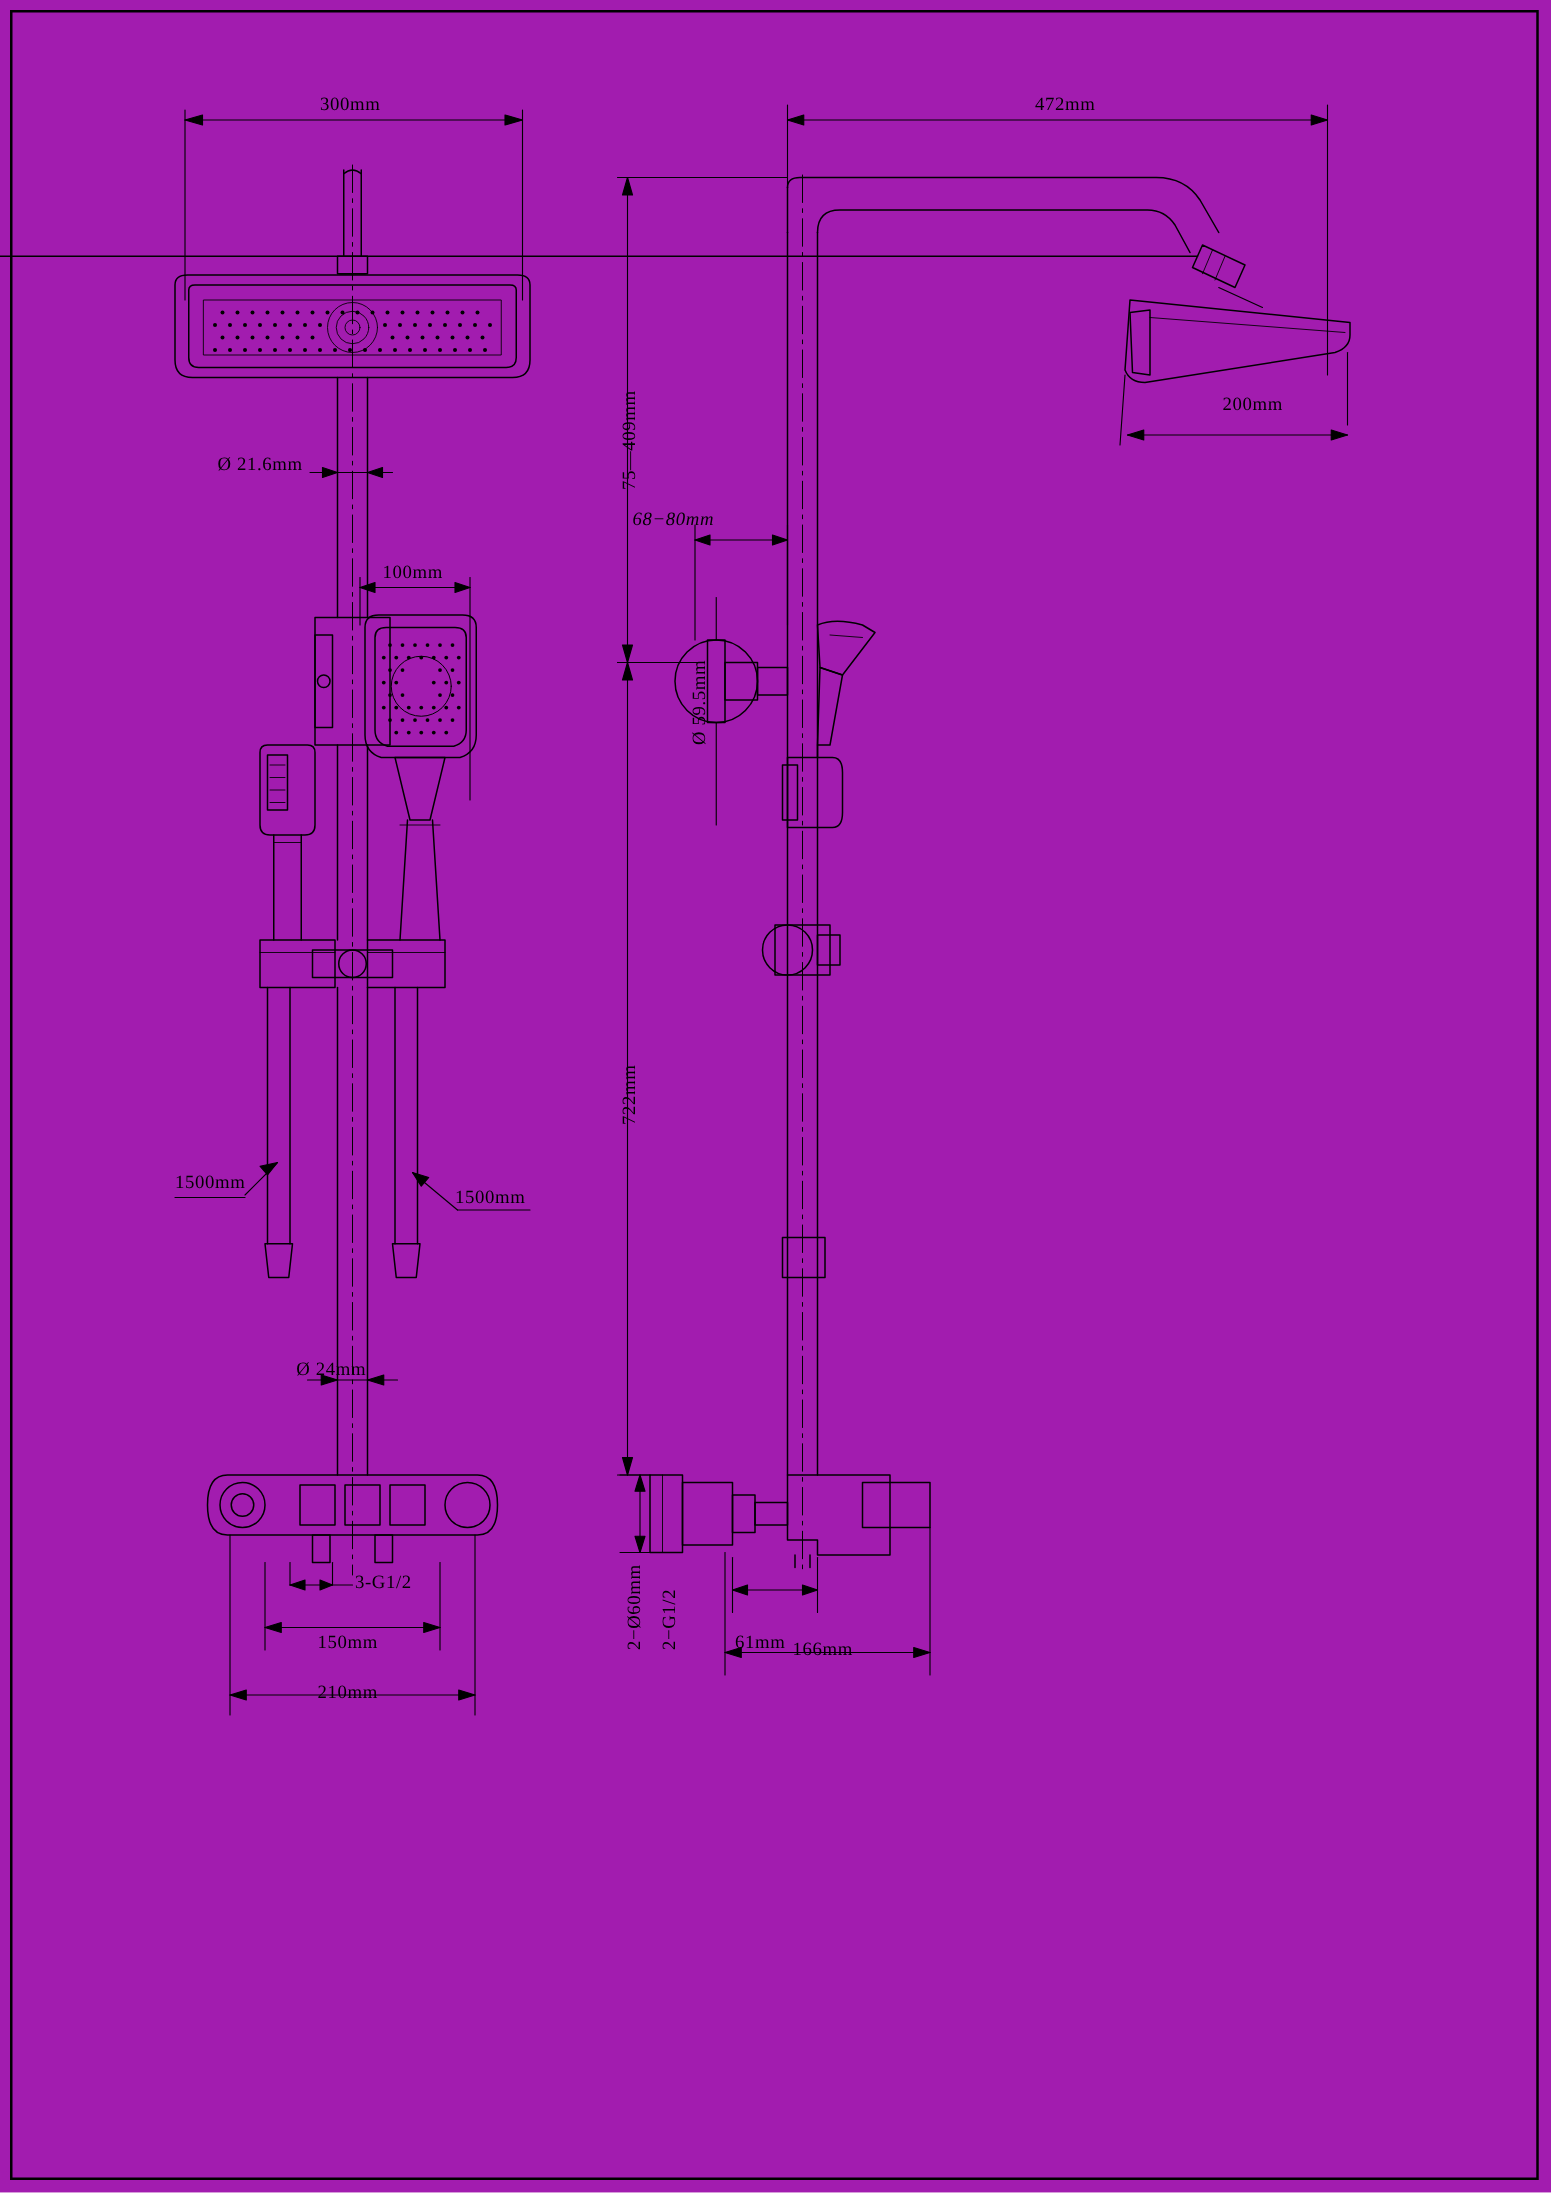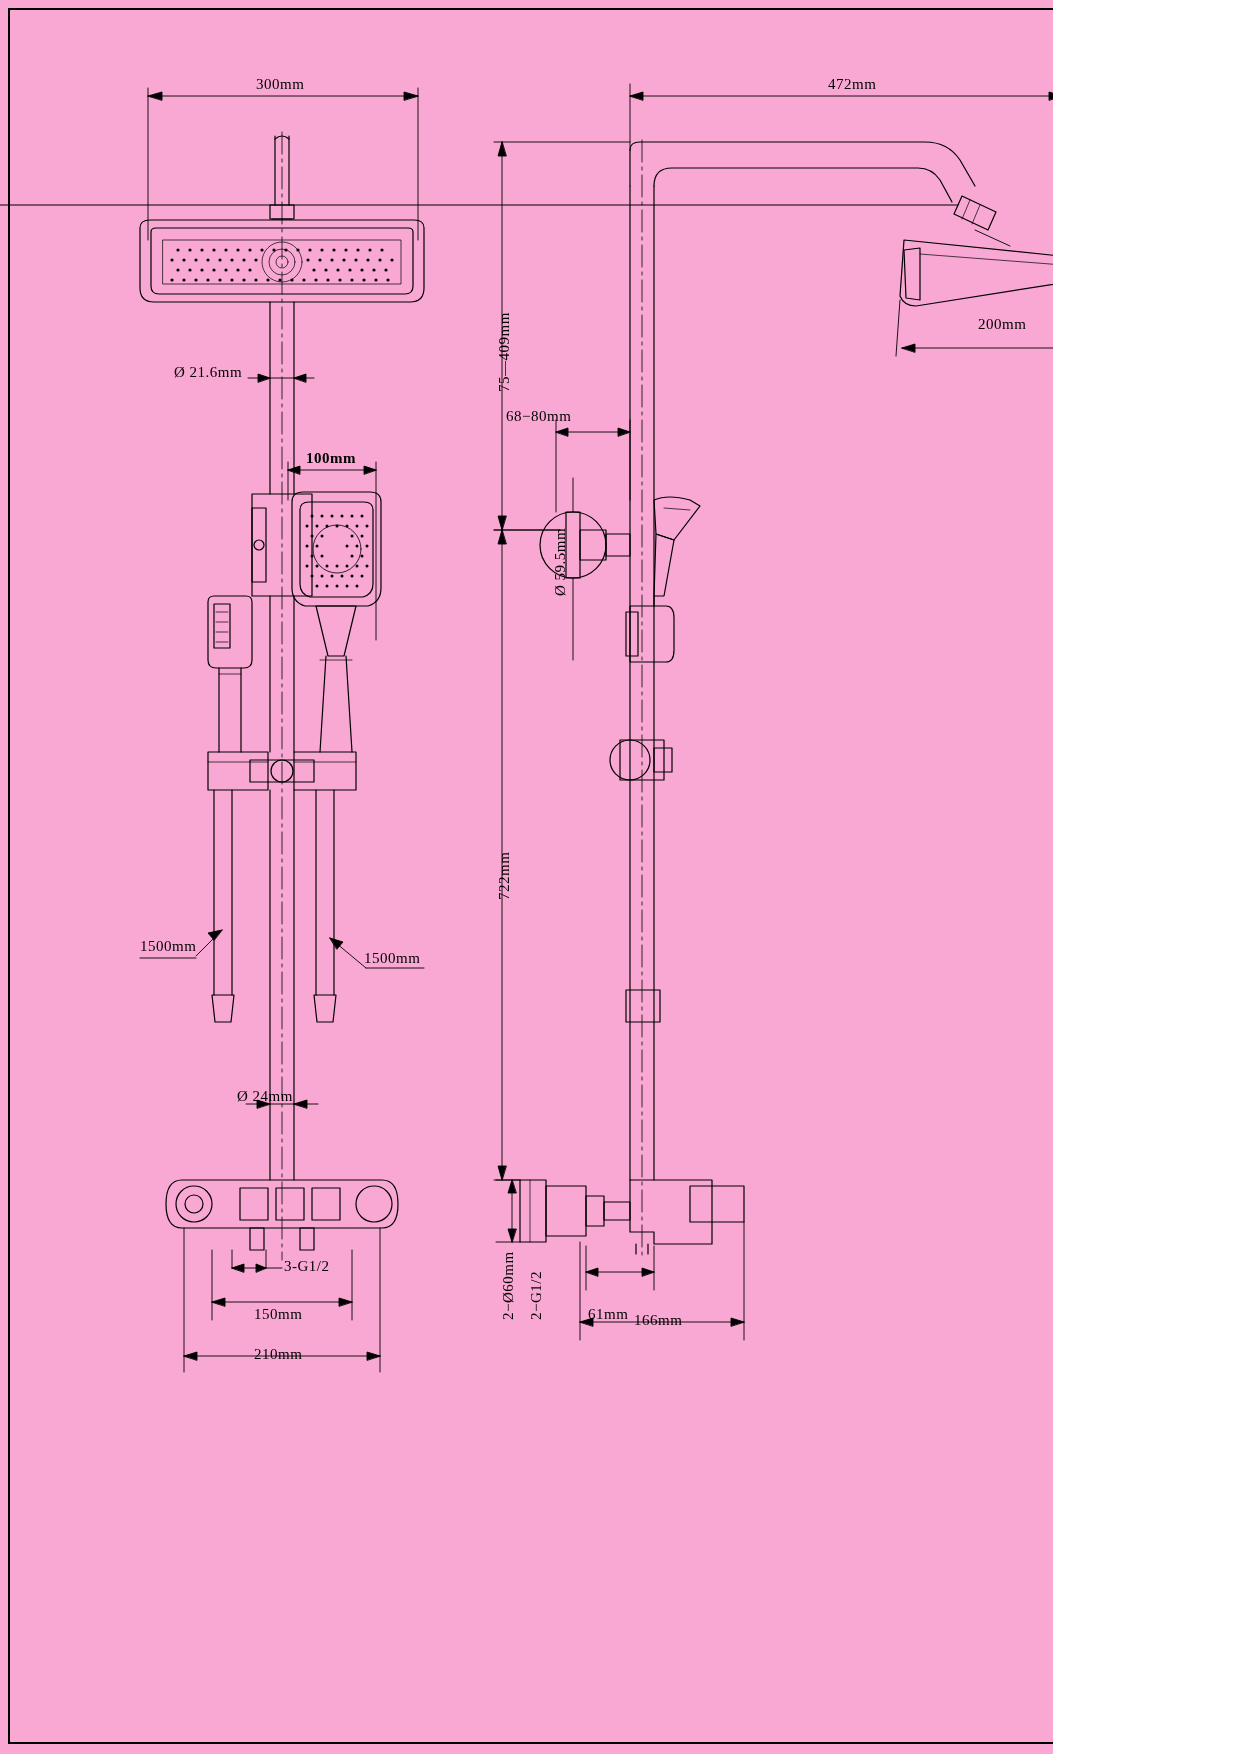--- a/index.html
+++ b/index.html
@@ -5,23 +5,23 @@
   html, body {
     margin: 0;
     padding: 0;
     background: #ffffff;
   }
   body {
     font-family: "Liberation Serif", serif;
   }
   #sheet {
     position: relative;
-    width: 1053px;
+    width: 1241px;
     height: 1754px;
-    background: #f9a8d4;
+    background: #a21caf;
     overflow: hidden;
   }
   #border {
     position: absolute;
     left: 8px;
     top: 8px;
     width: 1223px;
     height: 1736px;
     border: 2px solid #000;
     box-sizing: border-box;
@@ -426,31 +426,31 @@
         <line x1="502" y1="530" x2="502" y2="1180"></line>
         <path d="M502,530 L498,544 L506,544 Z" fill="#000"></path>
         <path d="M502,1180 L498,1166 L506,1166 Z" fill="#000"></path>
       </g>
 
     </g>
   </svg>
 
   <div class="dim-label" style="left:256px; top:76px;">300mm</div>
   <div class="dim-label" style="left:174px; top:364px;">Ø 21.6mm</div>
-  <div class="dim-label" style="left:306px; top:450px;font-weight:bold;">100mm</div>
+  <div class="dim-label" style="left:306px; top:450px;">100mm</div>
   <div class="dim-label" style="left:140px; top:938px;">1500mm</div>
   <div class="dim-label" style="left:364px; top:950px;">1500mm</div>
   <div class="dim-label" style="left:200px; top:1088px;margin-left:37px;">Ø 24mm</div>
   <div class="dim-label" style="left:284px; top:1258px;">3-G1/2</div>
   <div class="dim-label" style="left:254px; top:1306px;">150mm</div>
   <div class="dim-label" style="left:254px; top:1346px;font-family:Liberation Serif, serif;">210mm</div>
 
   <div class="dim-label" style="left:828px; top:76px;">472mm</div>
   <div class="dim-label" style="left:978px; top:316px;">200mm</div>
   <div class="dim-label vert" style="left:496px; top:392px;">75—409mm</div>
-  <div class="dim-label" style="left:506px; top:408px;">68−80mm</div>
+  <div class="dim-label" style="left:506px; top:408px;font-style:italic;">68−80mm</div>
   <div class="dim-label vert" style="left:552px; top:596px;">Ø 59.5mm</div>
   <div class="dim-label vert" style="left:496px; top:900px;">722mm</div>
   <div class="dim-label vert" style="left:500px; top:1320px;">2−Ø60mm</div>
   <div class="dim-label vert" style="left:528px; top:1320px;">2−G1/2</div>
   <div class="dim-label" style="left:588px; top:1306px;">61mm</div>
   <div class="dim-label" style="left:634px; top:1312px;">166mm</div>
 </div>
 
 </body></html>

